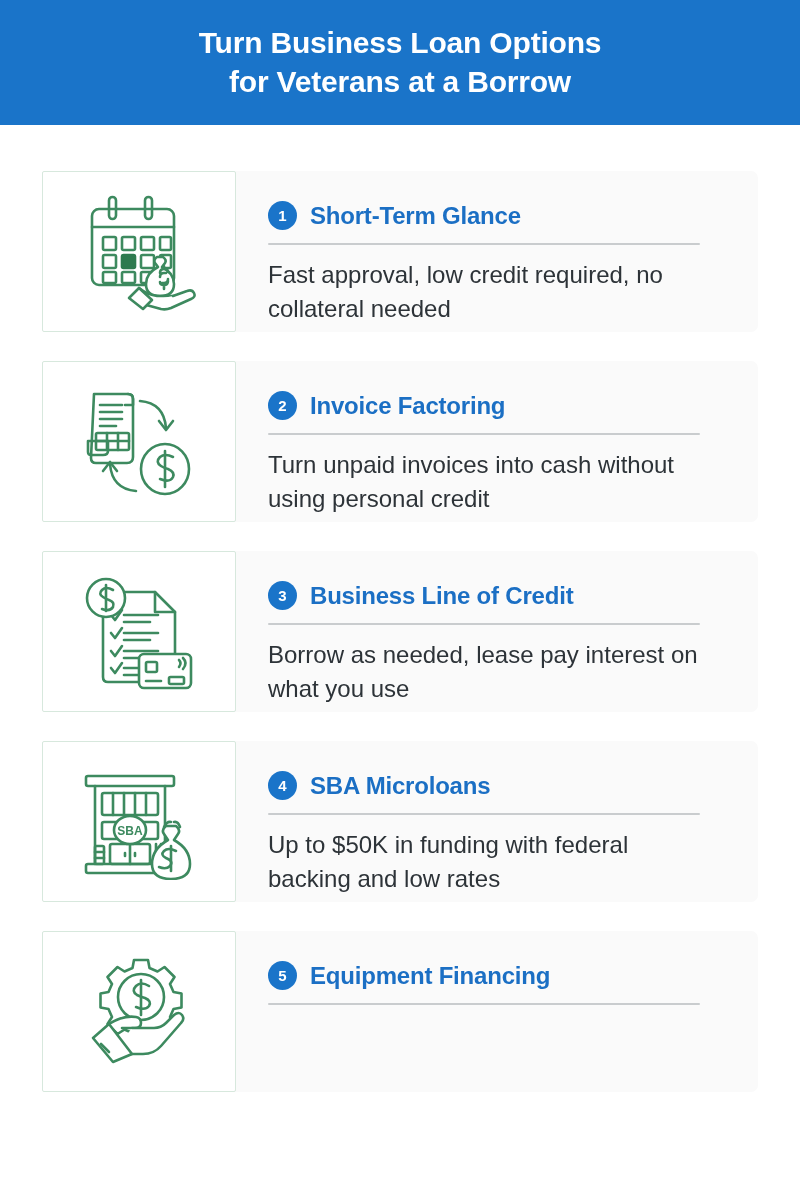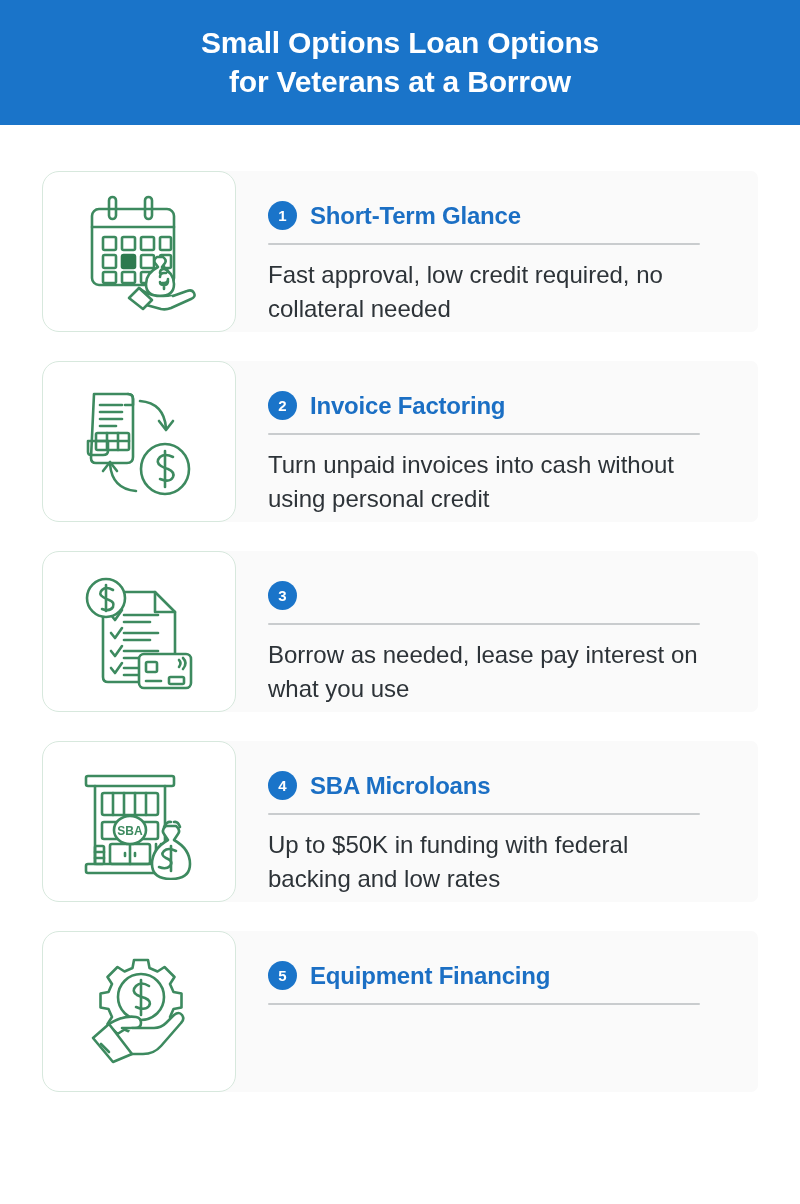--- a/index.html
+++ b/index.html
@@ -61,21 +61,21 @@
     border-radius: 7px;
   }
 
   .icon-tile {
     position: relative;
     z-index: 2;
     width: 194px;
     height: 161px;
     background: #ffffff;
     border: 1px solid #d7e8dd;
-    border-radius: 17px;
+    border-radius: 2px;
     display: flex;
     align-items: center;
     justify-content: center;
     flex: none;
   }
 
   .icon-tile svg { display: block; }
 
   .card-body {
     position: relative;
@@ -129,21 +129,21 @@
     max-width: 430px;
   }
 </style>
 </head>
 <body>
 
 <div id="page">
 
   <div class="header">
     <div class="header-title">
-      <span class="line">Small Options Loan Options</span>
+      <span class="line">Turn Business Loan Options</span>
       <span class="line">for Veterans at a Borrow</span>
     </div>
   </div>
 
   <div class="cards">
 
     <div class="card">
       <div class="card-panel"></div>
 
       <div class="icon-tile">
@@ -262,20 +262,21 @@
             <line x1="66" y1="109" x2="81" y2="109" fill="none"></line>
             <rect x="89" y="105" width="15" height="7" rx="1.5" fill="none"></rect>
             <path d="M99 88 q3 3 0 7 M103 86 q5 5 0 11" fill="none"></path>
           </g>
         </svg>
       </div>
 
       <div class="card-body">
         <div class="card-head">
           <span class="badge">3</span>
+          <span class="card-title">Business Line of Credit</span>
         </div>
         <div class="divider"></div>
         <div class="card-desc">Borrow as needed, lease pay interest on what you use</div>
       </div>
     </div>
 
     <div class="card">
       <div class="card-panel"></div>
 
       <div class="icon-tile">

